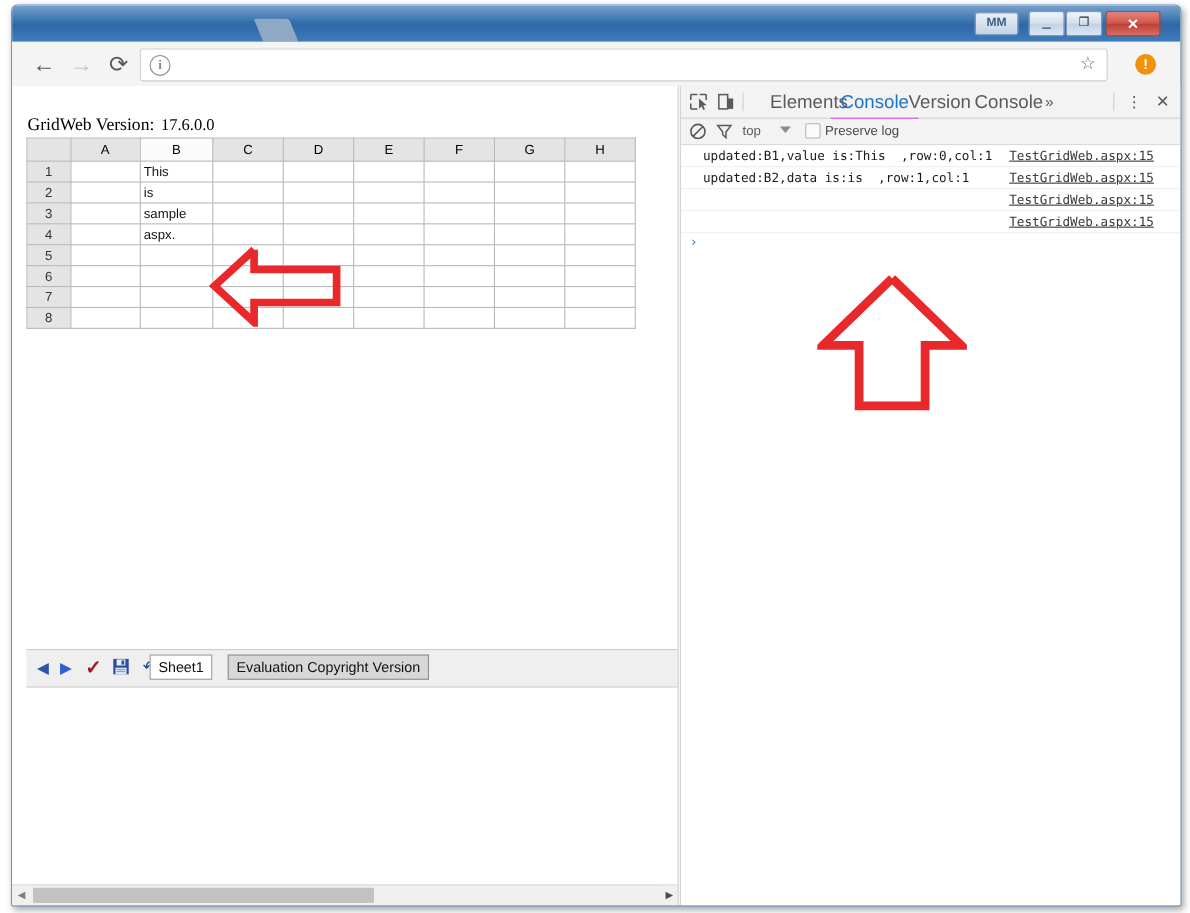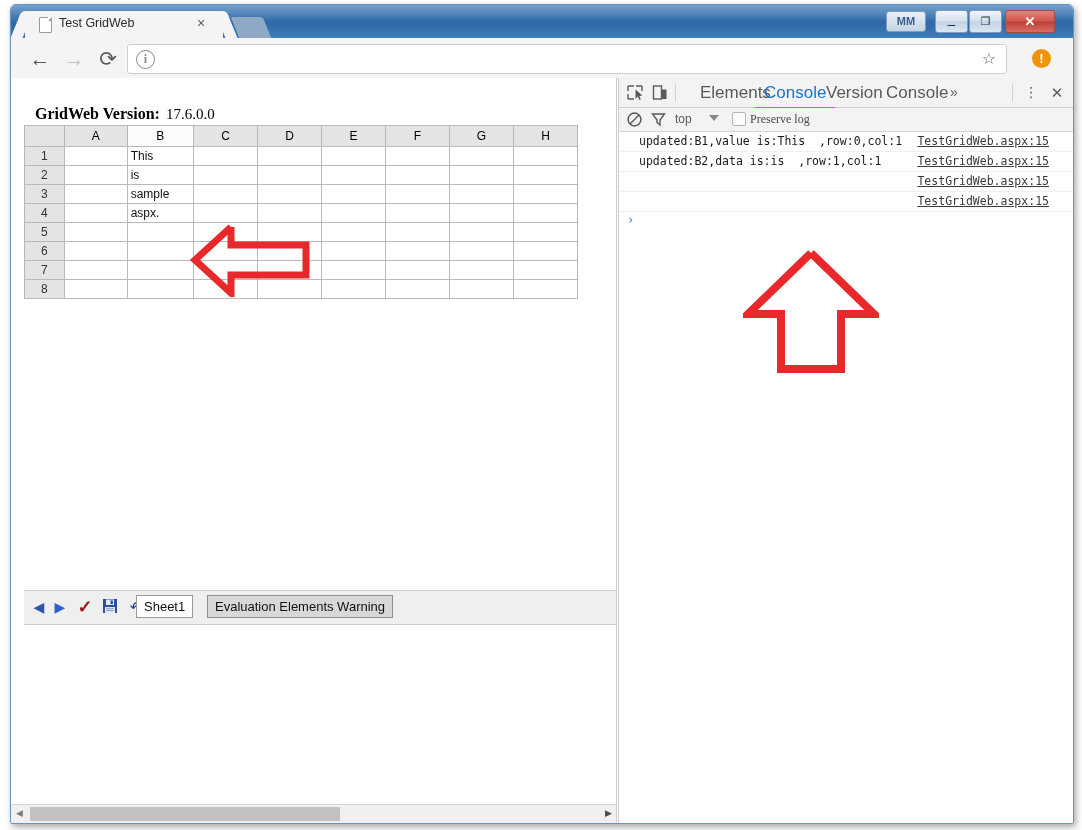--- a/index.html
+++ b/index.html
@@ -80,21 +80,21 @@
 
   
   #viewport{position:absolute;left:0;top:73px;right:0;bottom:0;background:#fff;}
   #pagearea{position:absolute;left:0;top:0;width:606px;bottom:0;background:#fff;overflow:hidden;}
   #devtools{position:absolute;left:607px;top:0;right:0;bottom:0;background:#fff;
             border-left:1px solid #cdcdcd;}
 
   
   #verline{position:absolute;left:14px;top:27px;font-family:"Liberation Serif",serif;
            font-size:16px;color:#000;white-space:nowrap;}
-  #verline b{font-weight:bold;margin-left:10px;}
+  #verline b{font-weight:normal;}
   #verline .vnum{font-weight:normal;margin-left:6px;font-size:15px;}
 
   #gridwrap{position:absolute;left:13px;top:47px;width:554px;}
   table.grid{border-collapse:collapse;table-layout:fixed;}
   table.grid td,table.grid th{border:1px solid #b9b9b9;height:18px;padding:0;
            font-family:"Liberation Sans",sans-serif;font-size:12px;}
   table.grid th{background:#e4e4e4;color:#000;font-weight:normal;text-align:center;height:20px;}
   table.grid th.corner{width:41px;background:#e4e4e4;}
   table.grid th.sel{background:#fbfbfb;}
   table.grid td.rowhdr{width:41px;background:#e4e4e4;text-align:center;color:#333;}
@@ -152,48 +152,41 @@
           border-bottom:1px solid #d6d6d6;}
   #f-clear{position:absolute;left:7px;top:3px;width:17px;height:17px;cursor:pointer;}
   #f-filter{position:absolute;left:31px;top:3px;width:17px;height:17px;cursor:pointer;}
   #f-ctx{position:absolute;left:56px;top:3px;height:17px;line-height:17px;font-size:12px;
           color:#5a5a5a;cursor:pointer;}
   #f-ctx-caret{position:absolute;left:90px;top:7px;width:0;height:0;border-left:5px solid transparent;
           border-right:5px solid transparent;border-top:6px solid #8a8a8a;cursor:pointer;}
   #f-pres-box{position:absolute;left:113px;top:4px;width:12px;height:12px;border:1px solid #b4b4b4;
           background:#fbfbfb;border-radius:2px;cursor:pointer;}
   #f-pres-lbl{position:absolute;left:131px;top:3px;height:17px;line-height:17px;font-size:12px;
-          color:#4a4a4a;cursor:pointer;font-family:Liberation Serif, serif;}
+          color:#4a4a4a;cursor:pointer;}
 
   #dt-console{position:absolute;left:0;top:54px;right:0;bottom:0;background:#fff;overflow:hidden;}
   .logrow{position:relative;height:19px;border-bottom:1px solid #f0f0f0;}
   .logmsg{position:absolute;left:20px;top:2px;font-family:"DejaVu Sans Mono",monospace;
           font-size:11.5px;color:#1a1a1a;white-space:pre;}
   .loglink{position:absolute;right:24px;top:2px;font-family:"DejaVu Sans Mono",monospace;
           font-size:11.5px;color:#3a3a3a;text-decoration:underline;cursor:pointer;}
   #prompt-row{position:relative;height:19px;}
   #prompt-caret{position:absolute;left:8px;top:1px;font-size:12px;color:#3b78c4;
           font-family:"DejaVu Sans Mono",monospace;}
 </style>
 </head>
 <body>
 
 <div id="desktop">
   <div id="window">
 
     <div id="titlebar">
       <div class="glossA"></div>
 
-      <div id="tabstrip">
-        <div class="tab">
-          <div class="tab-doc-icon"></div>
-          <div class="tab-title">Test GridWeb</div>
-          <div class="tab-close">×</div>
-        </div>
-      </div>
       <div id="newtab"></div>
 
       <div id="mmbtn">MM</div>
       <div class="winbtn" id="btn-min">
         <div class="winglyph">–</div>
       </div>
       <div class="winbtn" id="btn-max">
         <div class="winglyph">❐</div>
       </div>
       <div class="winbtn" id="btn-close">
@@ -348,21 +341,21 @@
               <rect x="1" y="1" width="14" height="14" fill="#2b4f9e"></rect>
               <rect x="4" y="1.5" width="8" height="5.5" fill="#e8eefb"></rect>
               <rect x="8.5" y="2.4" width="2.4" height="3.8" fill="#2b4f9e"></rect>
               <rect x="3" y="9" width="10" height="6" fill="#dfe6f5"></rect>
               <rect x="4.2" y="10.2" width="7.6" height="1" fill="#8d9cc4"></rect>
               <rect x="4.2" y="12" width="7.6" height="1" fill="#8d9cc4"></rect>
             </svg>
           </div>
           <div class="gb-icon" id="gb-undo">↶</div>
           <div id="sheettab">Sheet1</div>
-          <div id="evalwarn">Evaluation Elements Warning</div>
+          <div id="evalwarn">Evaluation Copyright Version</div>
         </div>
 
         <div id="hscroll">
           <div id="hs-left">◀</div>
           <div id="hs-thumb"></div>
           <div id="hs-right">▶</div>
         </div>
       </div>
 
       <div id="pagevsplit"></div>

